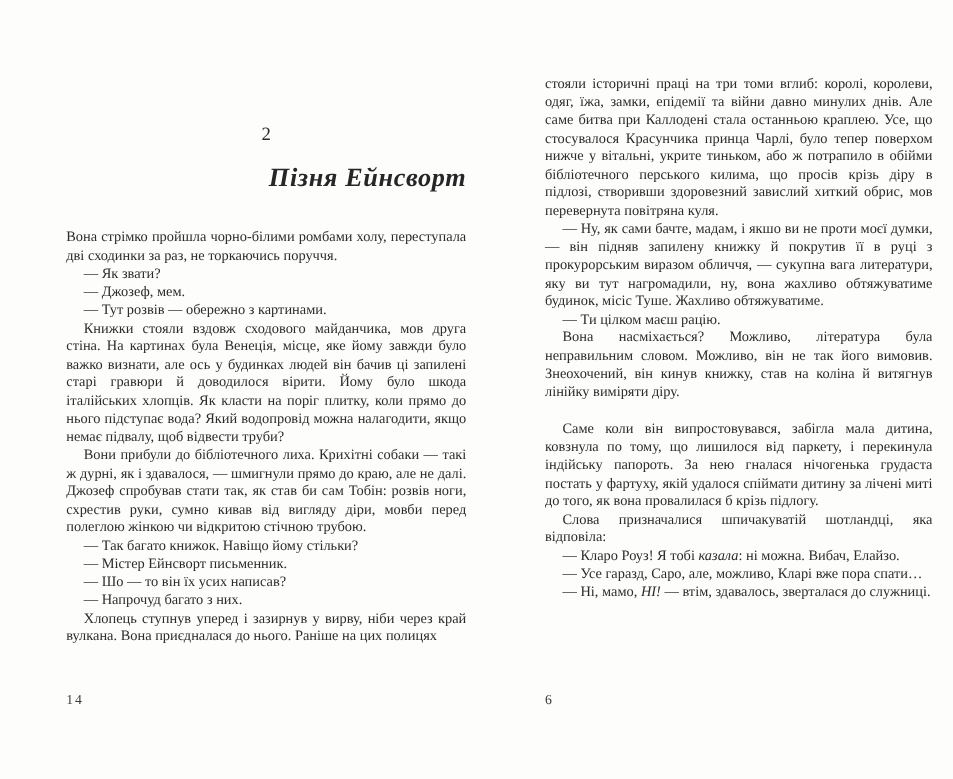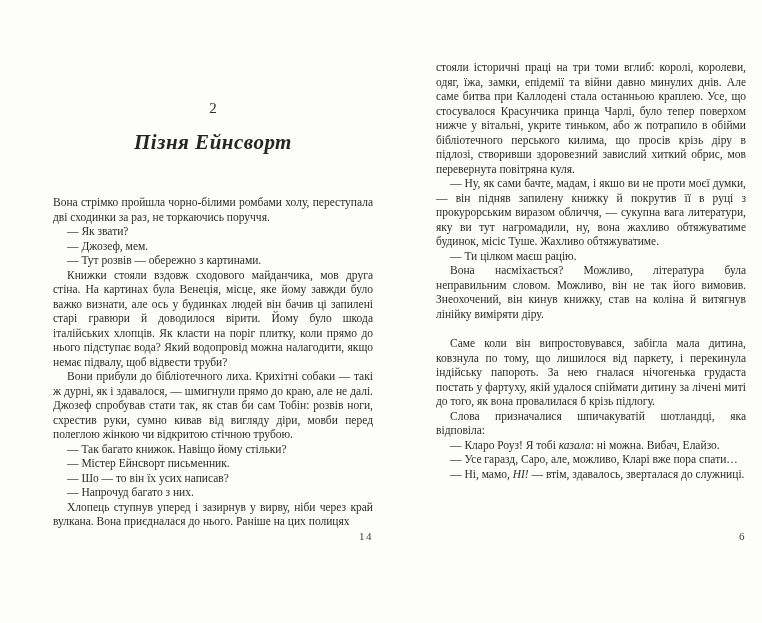--- a/index.html
+++ b/index.html
@@ -26,48 +26,48 @@
 
   .chapter-number {
     margin-top: 99px;
     text-align: center;
     font-size: 15px;
     line-height: 18px;
     color: #2b2b2b;
   }
   .chapter-title {
     margin-top: 12px;
-    text-align: center;
+    text-align: right;
     font-size: 21px;
     line-height: 26px;
     font-weight: bold;
     font-style: italic;
     letter-spacing: 0.5px;
     color: #262626;
   }
-  .page-body { margin-top: 40px; }
+  .page-body { margin-top: 28px; }
   .page-right .page-body { margin-top: 60px; }
 
   .page-body p.para {
     font-size: 11.5px;
     line-height: 14.5px;
     text-align: justify;
     text-justify: inter-word;
     color: #2b2b2b;
   }
   .page-body p.para.indent { text-indent: 14px; }
   .page-body p.para.gap { margin-top: 15px; }
   .page-body em { font-style: italic; }
 
   .folio {
     position: absolute;
-    top: 530px;
+    top: 554px;
     left: 0;
     width: 100%;
-    text-align: right;
+    text-align: left;
     font-size: 11px;
     letter-spacing: 1.5px;
     color: #3a3a3a;
   }
 </style>
 </head>
 <body>
 
 <div class="book-spread">
 

